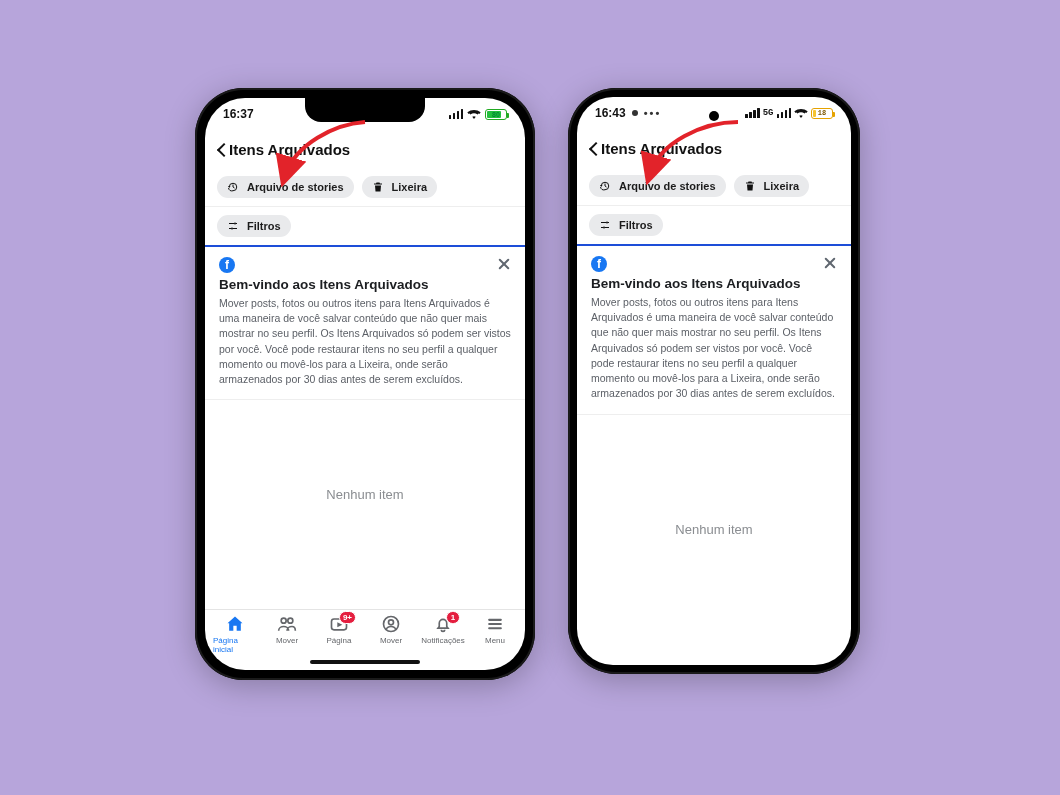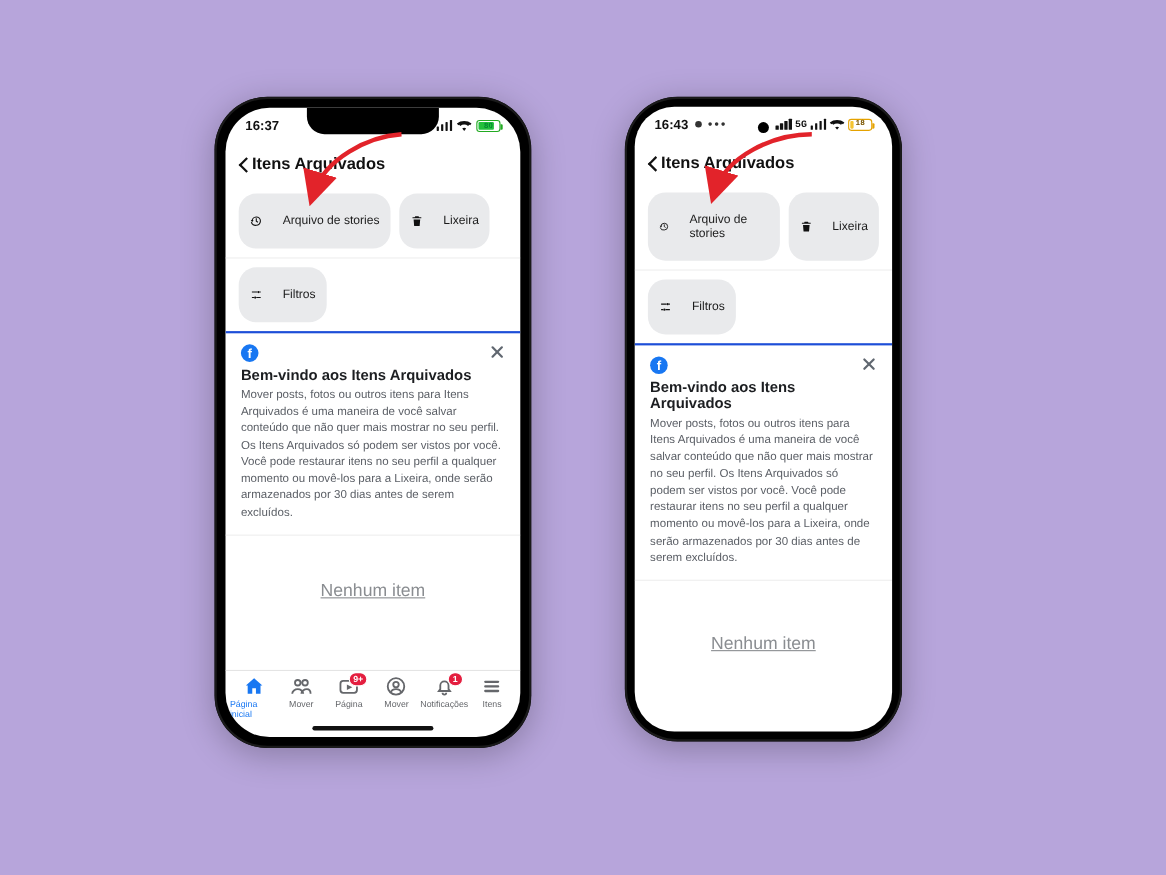--- a/index.html
+++ b/index.html
@@ -34,32 +34,32 @@
     box-shadow: 0 6px 30px rgba(0,0,0,0.25), inset 0 0 0 2px #1a1a1a;
   }
   .phone .screen {
     position: absolute;
     background: #fff;
     border-radius: 40px;
     overflow: hidden;
     display: flex;
     flex-direction: column;
   }
-  .phone.iphone { left: 195px; top: 88px; width: 288px; height: 592px; }
+  .phone.iphone { left: 195px; top: 88px; width: 340px; height: 592px; }
   .phone.iphone .screen { left: 10px; right: 10px; top: 10px; bottom: 10px; }
   .phone.iphone .notch {
     position: absolute;
     top: 0; left: 50%; transform: translateX(-50%);
     width: 120px; height: 24px;
     background: #000;
     border-bottom-left-radius: 16px;
     border-bottom-right-radius: 16px;
     z-index: 5;
   }
-  .phone.android { left: 568px; top: 88px; width: 252px; height: 586px; }
+  .phone.android { left: 568px; top: 88px; width: 292px; height: 586px; }
   .phone.android .screen { left: 9px; right: 9px; top: 9px; bottom: 9px; border-radius: 36px; }
   .phone.android .punch {
     position: absolute; top: 14px; left: 50%; transform: translateX(-50%);
     width: 10px; height: 10px; border-radius: 50%; background: #000; z-index: 5;
   }
 
   
   .statusbar {
     height: 32px;
     display: flex;
@@ -94,22 +94,22 @@
     border-bottom: 1px solid transparent;
     text-align: center;
   }
   .chev { width: 10px; height: 10px; border-left: 2px solid #111; border-bottom: 2px solid #111; transform: rotate(45deg); }
   .title { font-size: 15px; font-weight: 700; color: #111; }
   .phone.android .title { font-weight: 600; }
 
   
   .chips { display:flex; gap: 8px; padding: 6px 12px 8px; border-bottom: 1px solid #eee; }
   .chip {
-    background: #e9eaec; border-radius: 16px; padding: 19px 10px;
-    font-size: 11px; font-weight: 400; color:#1c1c1c; display:flex; align-items:center; gap:18px;
+    background: #e9eaec; border-radius: 16px; padding: 5px 10px;
+    font-size: 11px; font-weight: 700; color:#1c1c1c; display:flex; align-items:center; gap:8px;
   }
   .chip svg { width: 12px; height: 12px; }
 
   
   .filters { padding: 8px 12px; border-bottom: 2px solid #1d4ed8; }
 
   
   .info {
     padding: 10px 14px 12px;
     border-bottom: 1px solid #eee;
@@ -126,21 +126,21 @@
     color:#606770; cursor:pointer;
   }
   .info .close::before, .info .close::after {
     content:""; position:absolute; width:14px; height:2px; background:#606770; border-radius:1px;
   }
   .info .close::before{ transform:rotate(45deg);} .info .close::after{ transform:rotate(-45deg);}
   .info h3 { font-size: 13.5px; font-weight: 700; margin-bottom: 4px; }
   .info p  { font-size: 10.5px; line-height: 1.45; color:#5b5f66; }
 
   
-  .empty { flex: 1; display:flex; align-items:center; justify-content:center; color:#8a8d91; font-size:16px; padding-bottom: 20px; text-decoration: underline;}
+  .empty { flex: 1; display:flex; align-items:center; justify-content:center; color:#8a8d91; font-size:13px; padding-bottom: 20px;}
 
   
   .bottom-nav {
     border-top: 1px solid #e4e4e4;
     display:flex; justify-content: space-around; align-items:flex-start;
     padding: 4px 4px 2px;
   }
   .nav-item { display:flex; flex-direction:column; align-items:center; gap:2px; font-size:8px; color:#65676b; position:relative; width: 44px; }
   .nav-item.active { color:#1877f2;justify-content:center; }
   .nav-item .icon-box { width: 22px; height: 20px; display:flex; align-items:center; justify-content:center; position:relative;}
@@ -278,21 +278,21 @@
           <span class="badge">1</span>
         </span>
         <span>Notificações</span>
       </div>
       <div class="nav-item">
         <span class="icon-box">
             <svg viewBox="0 0 24 24" width="20" height="20">
               <path stroke="#65676b" stroke-width="2.5" stroke-linecap="round" d="M5 7h14M5 12h14M5 17h14"></path>
             </svg>
           </span>
-        <span>Itens</span>
+        <span>Menu</span>
       </div>
     </div>
     <div class="home-indicator">
         <div class="bar"></div>
       </div>
   </div>
 
   <div class="arrow" style="left:80px; top:26px;">
     <svg width="100" height="80">
         <defs>

